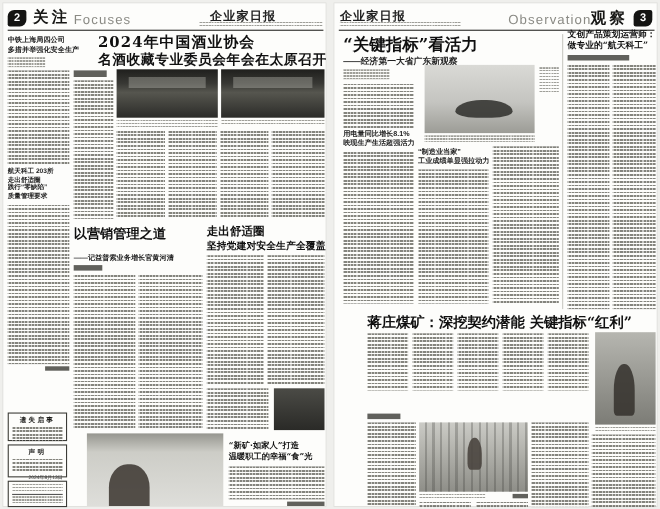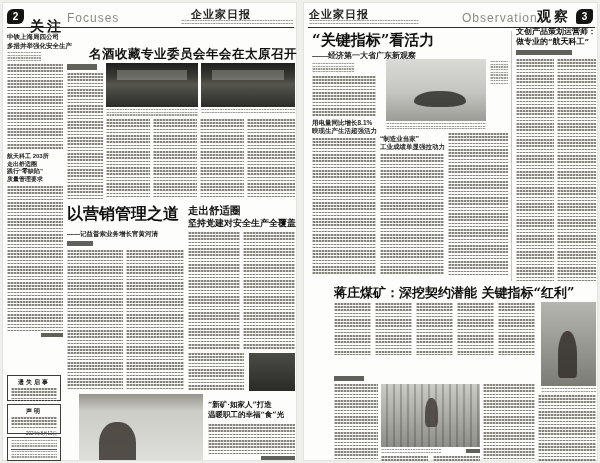--- a/index.html
+++ b/index.html
@@ -62,21 +62,21 @@
   .photo-mid{background:linear-gradient(180deg,#b6b6b0 0%,#7c7c76 100%);}
   .photo-mid::after{content:"";position:absolute;left:30%;top:34%;width:36%;height:56%;background:#34302b;border-radius:45% 45% 15% 15%/50% 50% 10% 10%;opacity:.85;}
   .photo-dark{background:linear-gradient(180deg,#4b4b46,#2a2a27);}
 </style>
 </head>
 <body>
 
 <div class="page" style="left:2px;">
 
   <div class="p badge" style="left:4px;top:6px;width:17px;height:15px;">2</div>
-  <div class="p seccn" style="left:27px;top:15px;">关注</div>
+  <div class="p seccn" style="left:27px;top:4px;">关注</div>
   <div class="p secen" style="left:64px;top:8px;">Focuses</div>
   <div class="p masthead" style="left:188px;top:4px;">企业家日报</div>
   <div class="p cap" style="left:178px;top:17px;width:112px;height:5px;"></div>
   <div class="p rule" style="left:4px;top:24px;width:287px;"></div>
 
   <div class="p sd" style="left:4px;top:30px;font-size:6.5px;line-height:8.5px;">
     <span>中铁上海局四公司</span><br>
     <span>多措并举强化安全生产</span>
   </div>
   <div class="p cap" style="left:4px;top:49px;width:34px;height:9px;"></div>
@@ -98,34 +98,35 @@
     <span class="ntitle">声明</span>
     <div class="tx" style="height:13px;"></div>
     <span class="ndate">2024年8月13日</span>
   </div>
   <div class="p nbox" style="left:4px;top:434px;width:54px;height:24px;">
     <div class="cap" style="height:8px;"></div>
     <div style="height:1px;background:#555;margin:1px 0;"></div>
     <div class="cap" style="height:8px;"></div>
   </div>
 
+  <div class="p hl" style="left:86px;top:27px;font-size:13.5px;letter-spacing:1px;">2024年中国酒业协会</div>
   <div class="p hl" style="left:86px;top:43px;font-size:12.5px;letter-spacing:.5px;">名酒收藏专业委员会年会在太原召开</div>
 
   <div class="p bar" style="left:64px;top:61px;width:30px;height:6px;"></div>
   <div class="p tx" style="left:64px;top:70px;width:36px;height:126px;"></div>
   <div class="photo photo-stage" style="left:103px;top:60px;width:92px;height:44px;"></div>
   <div class="photo photo-stage" style="left:198px;top:60px;width:94px;height:44px;"></div>
   <div class="p cap" style="left:103px;top:106px;width:92px;height:7px;"></div>
   <div class="p cap" style="left:198px;top:106px;width:94px;height:5px;"></div>
   <div class="p tx" style="left:103px;top:116px;width:44px;height:80px;"></div>
   <div class="p tx" style="left:150px;top:116px;width:44px;height:80px;"></div>
   <div class="p tx" style="left:197px;top:116px;width:44px;height:80px;"></div>
   <div class="p tx" style="left:244px;top:116px;width:48px;height:80px;"></div>
 
-  <div class="p hl" style="left:64px;top:201px;font-size:16px;">以营销管理之道</div>
+  <div class="p hl" style="left:64px;top:201px;font-size:12px;">以营销管理之道</div>
   <div class="p sd" style="left:64px;top:227px;font-size:6.5px;">——记益普索业务增长官黄河清</div>
   <div class="p bar" style="left:64px;top:238px;width:26px;height:5px;"></div>
   <div class="p tx" style="left:64px;top:247px;width:56px;height:140px;"></div>
   <div class="p tx" style="left:123px;top:247px;width:58px;height:140px;"></div>
 
   <div class="p hl" style="left:185px;top:201px;font-size:10.5px;">走出舒适圈</div>
   <div class="p hl" style="left:185px;top:214px;font-size:9px;">坚持党建对安全生产全覆盖</div>
   <div class="p tx" style="left:185px;top:229px;width:52px;height:118px;"></div>
   <div class="p tx" style="left:240px;top:229px;width:52px;height:118px;"></div>
   <div class="p tx" style="left:185px;top:350px;width:56px;height:38px;"></div>

